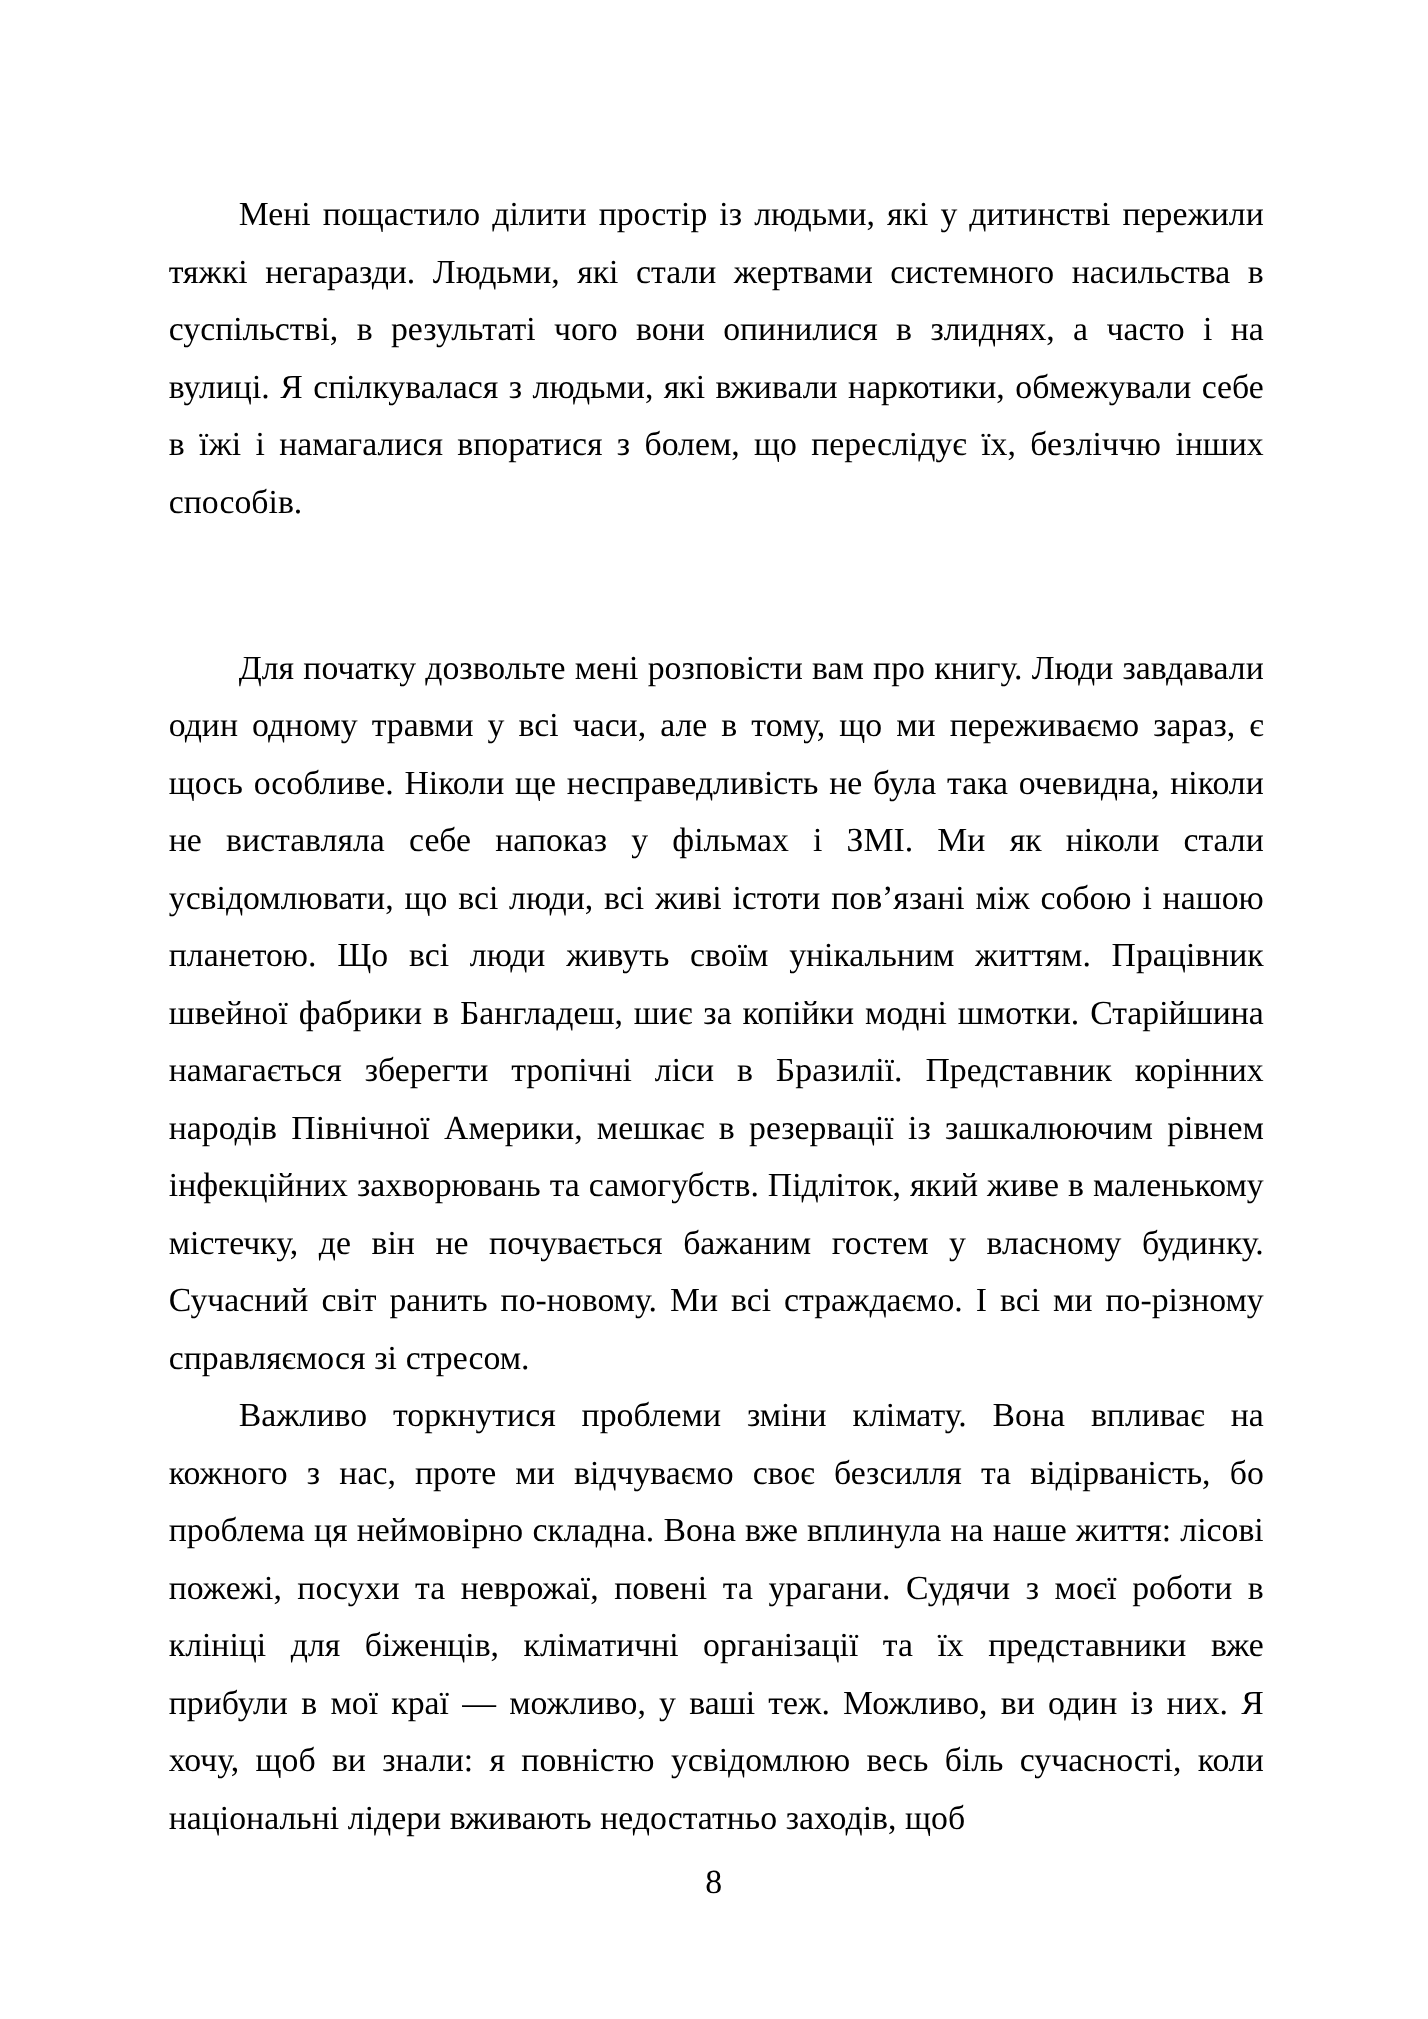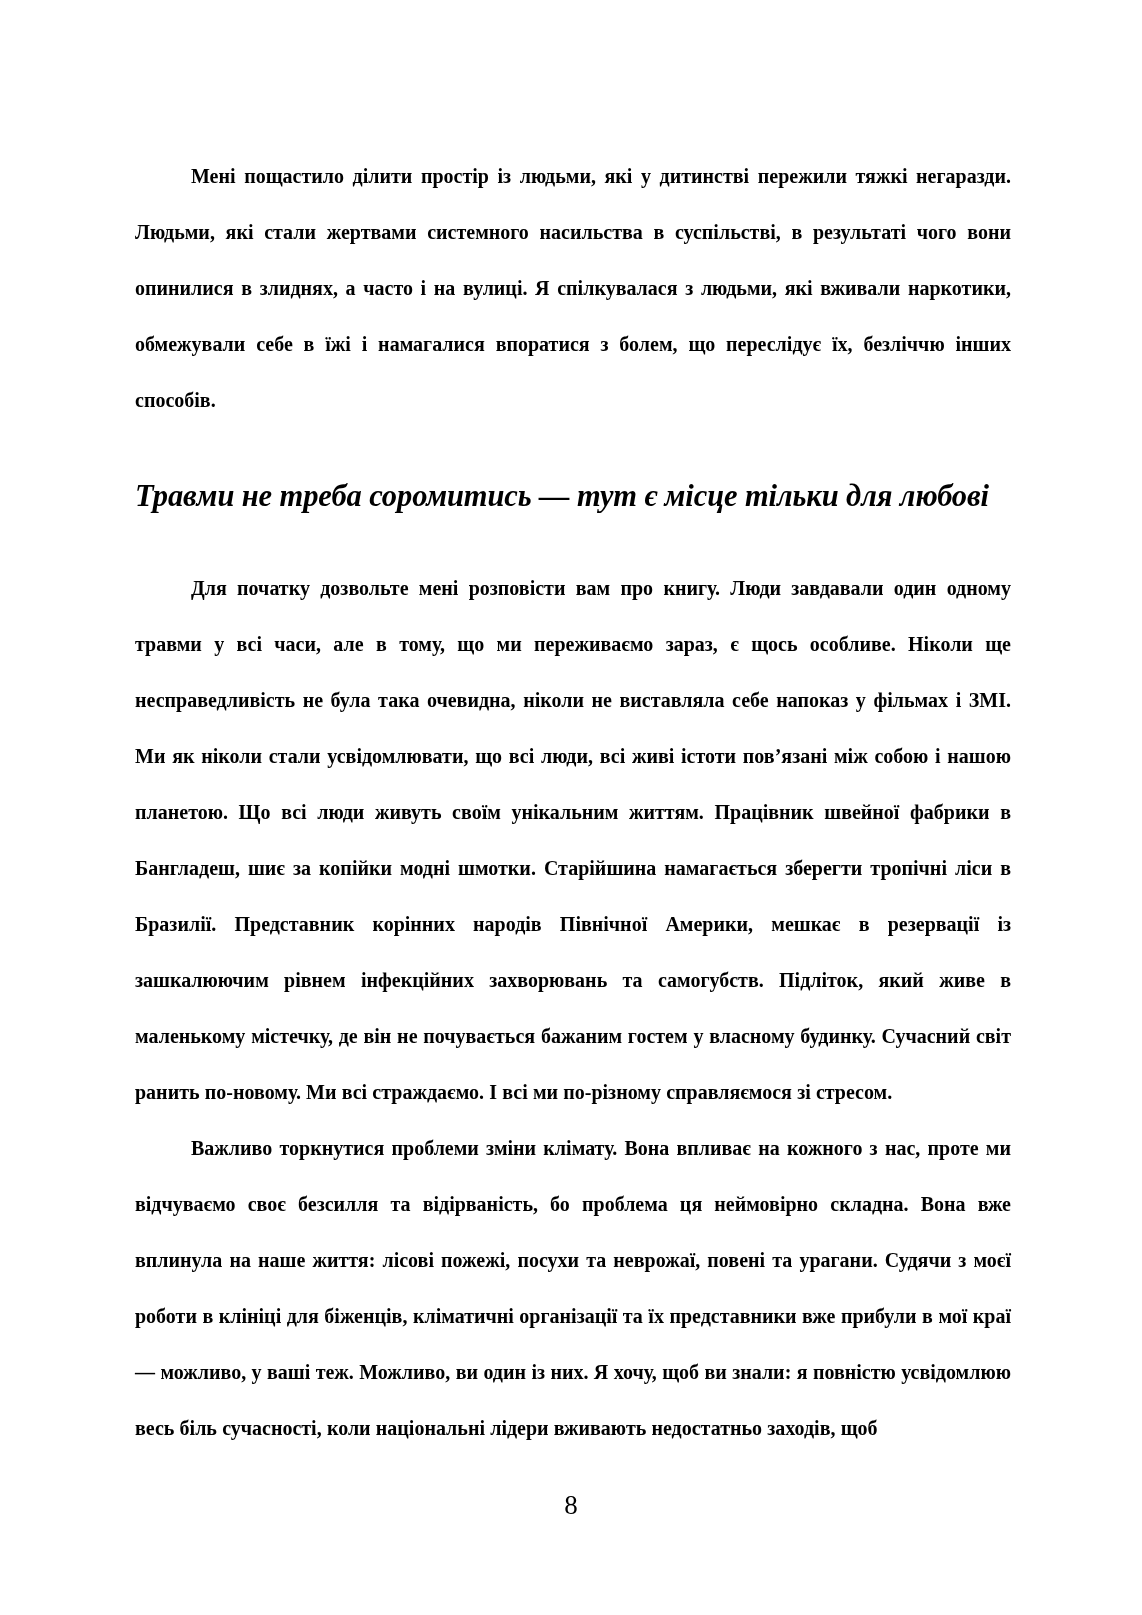--- a/index.html
+++ b/index.html
@@ -30,28 +30,27 @@
   .text-column {
     position: absolute;
     left: 135px;
     top: 148px;
     width: 876px;
   }
 
   p.body-para {
     margin: 0;
     padding: 0;
-    font-size: 20px;
-    line-height: 56px;
+    font-size: 27px;
+    line-height: 46px;
     text-align: justify;
     text-justify: inter-word;
     text-indent: 56px;
     hyphens: none;
     word-spacing: 0.2px;
-    font-weight: bold;
   }
 
   h2.section-heading {
     margin: 0;
     padding: 0;
     font-size: 30.5px;
     line-height: 45px;
     font-weight: bold;
     font-style: italic;
     text-align: left;
@@ -78,21 +77,20 @@
 <body>
 
 <div class="page">
 
   <div class="text-column">
 
     <p class="body-para">Мені пощастило ділити простір із людьми, які у дитинстві пережили тяжкі негаразди. Людьми, які стали жертвами системного насильства в суспільстві, в результаті чого вони опинилися в злиднях, а часто і на вулиці. Я спілкувалася з людьми, які вживали наркотики, обмежували себе в їжі і намагалися впоратися з болем, що переслідує їх, безліччю інших способів.</p>
 
     <div class="gap-after-para1"></div>
 
-    <h2 class="section-heading">Травми не треба соромитись — тут є місце тільки для любові</h2>
 
     <div class="gap-after-heading"></div>
 
     <p class="body-para">Для початку дозвольте мені розповісти вам про книгу. Люди завдавали один одному травми у всі часи, але в тому, що ми переживаємо зараз, є щось особливе. Ніколи ще несправедливість не була така очевидна, ніколи не виставляла себе напоказ у фільмах і ЗМІ. Ми як ніколи стали усвідомлювати, що всі люди, всі живі істоти пов’язані між собою і нашою планетою. Що всі люди живуть своїм унікальним життям. Працівник швейної фабрики в Бангладеш, шиє за копійки модні шмотки. Старійшина намагається зберегти тропічні ліси в Бразилії. Представник корінних народів Північної Америки, мешкає в резервації із зашкалюючим рівнем інфекційних захворювань та самогубств. Підліток, який живе в маленькому містечку, де він не почувається бажаним гостем у власному будинку. Сучасний світ ранить по-новому. Ми всі страждаємо. І всі ми по-різному справляємося зі стресом.</p>
 
     <p class="body-para">Важливо торкнутися проблеми зміни клімату. Вона впливає на кожного з нас, проте ми відчуваємо своє безсилля та відірваність, бо проблема ця неймовірно складна. Вона вже вплинула на наше життя: лісові пожежі, посухи та неврожаї, повені та урагани. Судячи з моєї роботи в клініці для біженців, кліматичні організації та їх представники вже прибули в мої краї — можливо, у ваші теж. Можливо, ви один із них. Я хочу, щоб ви знали: я повністю усвідомлюю весь біль сучасності, коли національні лідери вживають недостатньо заходів, щоб</p>
 
   </div>
 
   <div class="page-number">8</div>

